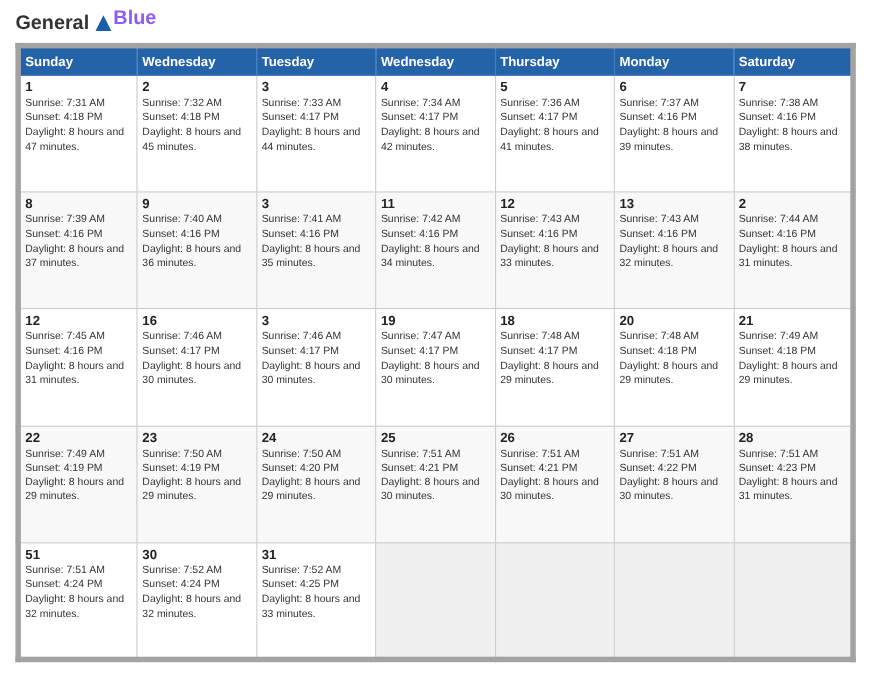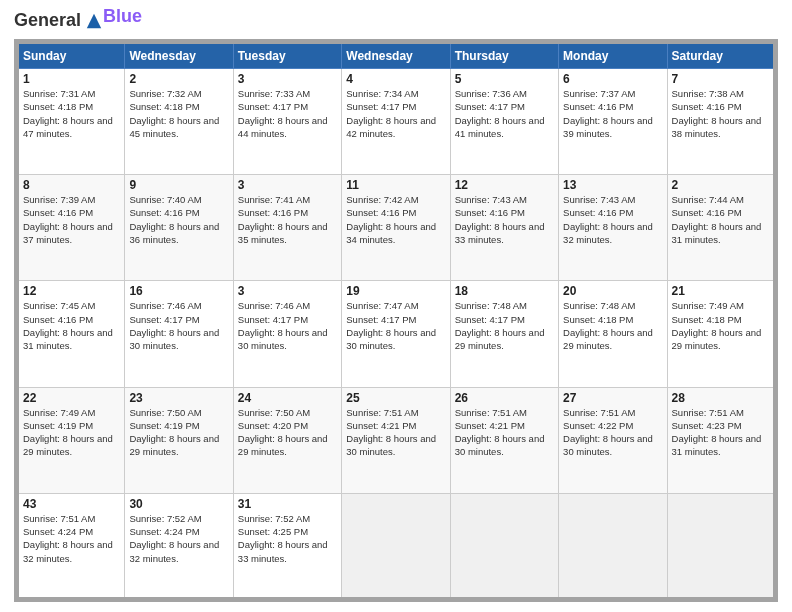--- a/index.html
+++ b/index.html
@@ -256,21 +256,21 @@
         <span class="day-num">27</span>
         <span class="day-info">Sunrise: 7:51 AM<br>Sunset: 4:22 PM<br>Daylight: 8 hours and 30 minutes.</span>
       </td>
           <td>
         <span class="day-num">28</span>
         <span class="day-info">Sunrise: 7:51 AM<br>Sunset: 4:23 PM<br>Daylight: 8 hours and 31 minutes.</span>
       </td>
         </tr>
         <tr class="last-row">
           <td>
-        <span class="day-num">43</span>
+        <span class="day-num">51</span>
         <span class="day-info">Sunrise: 7:51 AM<br>Sunset: 4:24 PM<br>Daylight: 8 hours and 32 minutes.</span>
       </td>
           <td>
         <span class="day-num">30</span>
         <span class="day-info">Sunrise: 7:52 AM<br>Sunset: 4:24 PM<br>Daylight: 8 hours and 32 minutes.</span>
       </td>
           <td>
         <span class="day-num">31</span>
         <span class="day-info">Sunrise: 7:52 AM<br>Sunset: 4:25 PM<br>Daylight: 8 hours and 33 minutes.</span>
       </td>

